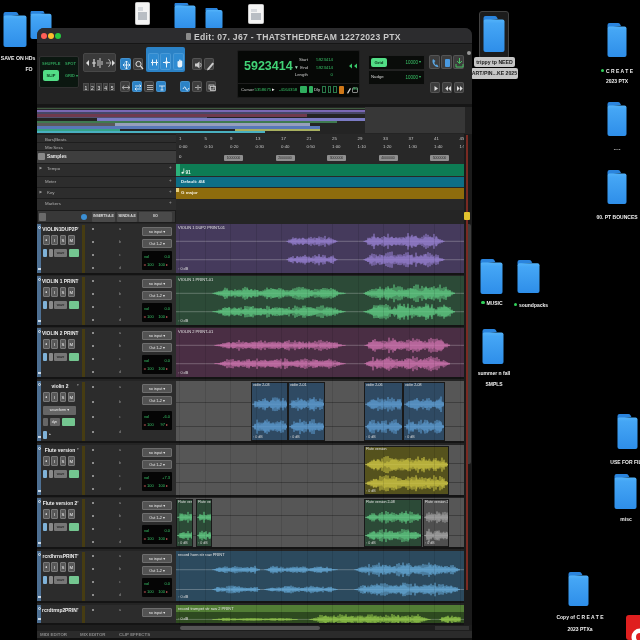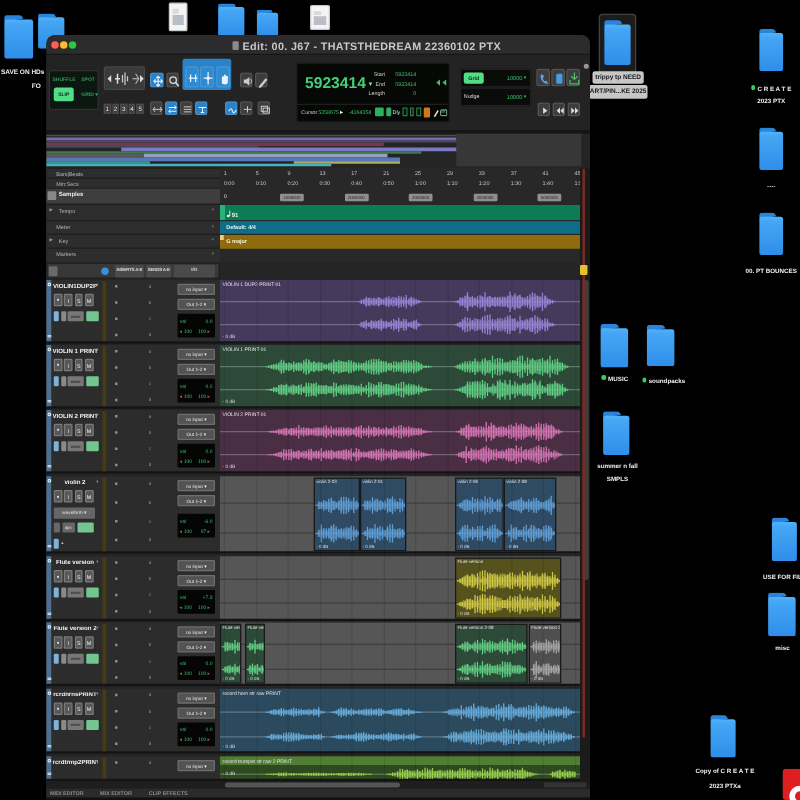--- a/index.html
+++ b/index.html
@@ -192,21 +192,21 @@
 <path d="M3,0 h11 v25 h-11 q-3,0 -3,-3 v-19 q0,-3 3,-3 Z" fill="#df1f1f"></path>
 <circle cx="14" cy="22" r="8.5" fill="#fff"></circle>
       <circle cx="14" cy="22" r="4" fill="#df1f1f"></circle>
 </svg>
     <div class="abs" style="left:37px;top:28px;width:435px;height:612px;background:#242424;border-radius:7px 7px 0 0;overflow:hidden;">
       <div class="abs" style="left:0;top:0;width:435px;height:16px;background:#2c2c2e;border-bottom:1px solid #161616;">
 <div class="abs" style="left:4px;top:5px;width:6px;height:6px;border-radius:50%;background:#ff5f57;"></div>
 <div class="abs" style="left:11px;top:5px;width:6px;height:6px;border-radius:50%;background:#febc2e;"></div>
 <div class="abs" style="left:18px;top:5px;width:6px;height:6px;border-radius:50%;background:#28c840;"></div>
 <div class="abs" style="left:149px;top:4.5px;width:5px;height:7px;background:#8a8a8a;border-radius:1px;"></div>
-<div class="abs" style="left:157px;top:3.5px;color:#c9c9c9;font-size:8.6px;font-weight:bold;letter-spacing:0.3px;white-space:nowrap;">Edit: 00. J67 - THATSTHEDREAM 22360102 PTX</div>
+<div class="abs" style="left:157px;top:3.5px;color:#c9c9c9;font-size:8.6px;font-weight:bold;letter-spacing:0.3px;white-space:nowrap;">Edit: 07. J67 - THATSTHEDREAM 12272023 PTX</div>
 </div>
       <div class="abs" style="left:0;top:17px;width:435px;height:59px;background:#232323;"></div>
       <div class="abs" style="left:2px;top:28px;width:40px;height:32px;background:#0b1710;border:1px solid #303030;border-radius:2px;">
 <div class="abs" style="left:2px;top:4px;color:#2f9e58;font-size:4px;font-weight:bold;">SHUFFLE</div>
 <div class="abs" style="left:25px;top:4px;color:#2f9e58;font-size:4px;font-weight:bold;">SPOT</div>
 <div class="abs" style="left:3px;top:13px;width:16px;height:11px;background:#52de86;border-radius:2px;"></div>
 <div class="abs" style="left:6.5px;top:15.5px;color:#08321a;font-size:4px;font-weight:bold;">SLIP</div>
 <div class="abs" style="left:25px;top:15.5px;color:#2f9e58;font-size:4px;font-weight:bold;">GRID&nbsp;▾</div>
 </div>
       <div class="abs" style="left:46px;top:25px;width:33px;height:19px;background:#3a3a3a;border:1px solid #484848;border-radius:2px;">

